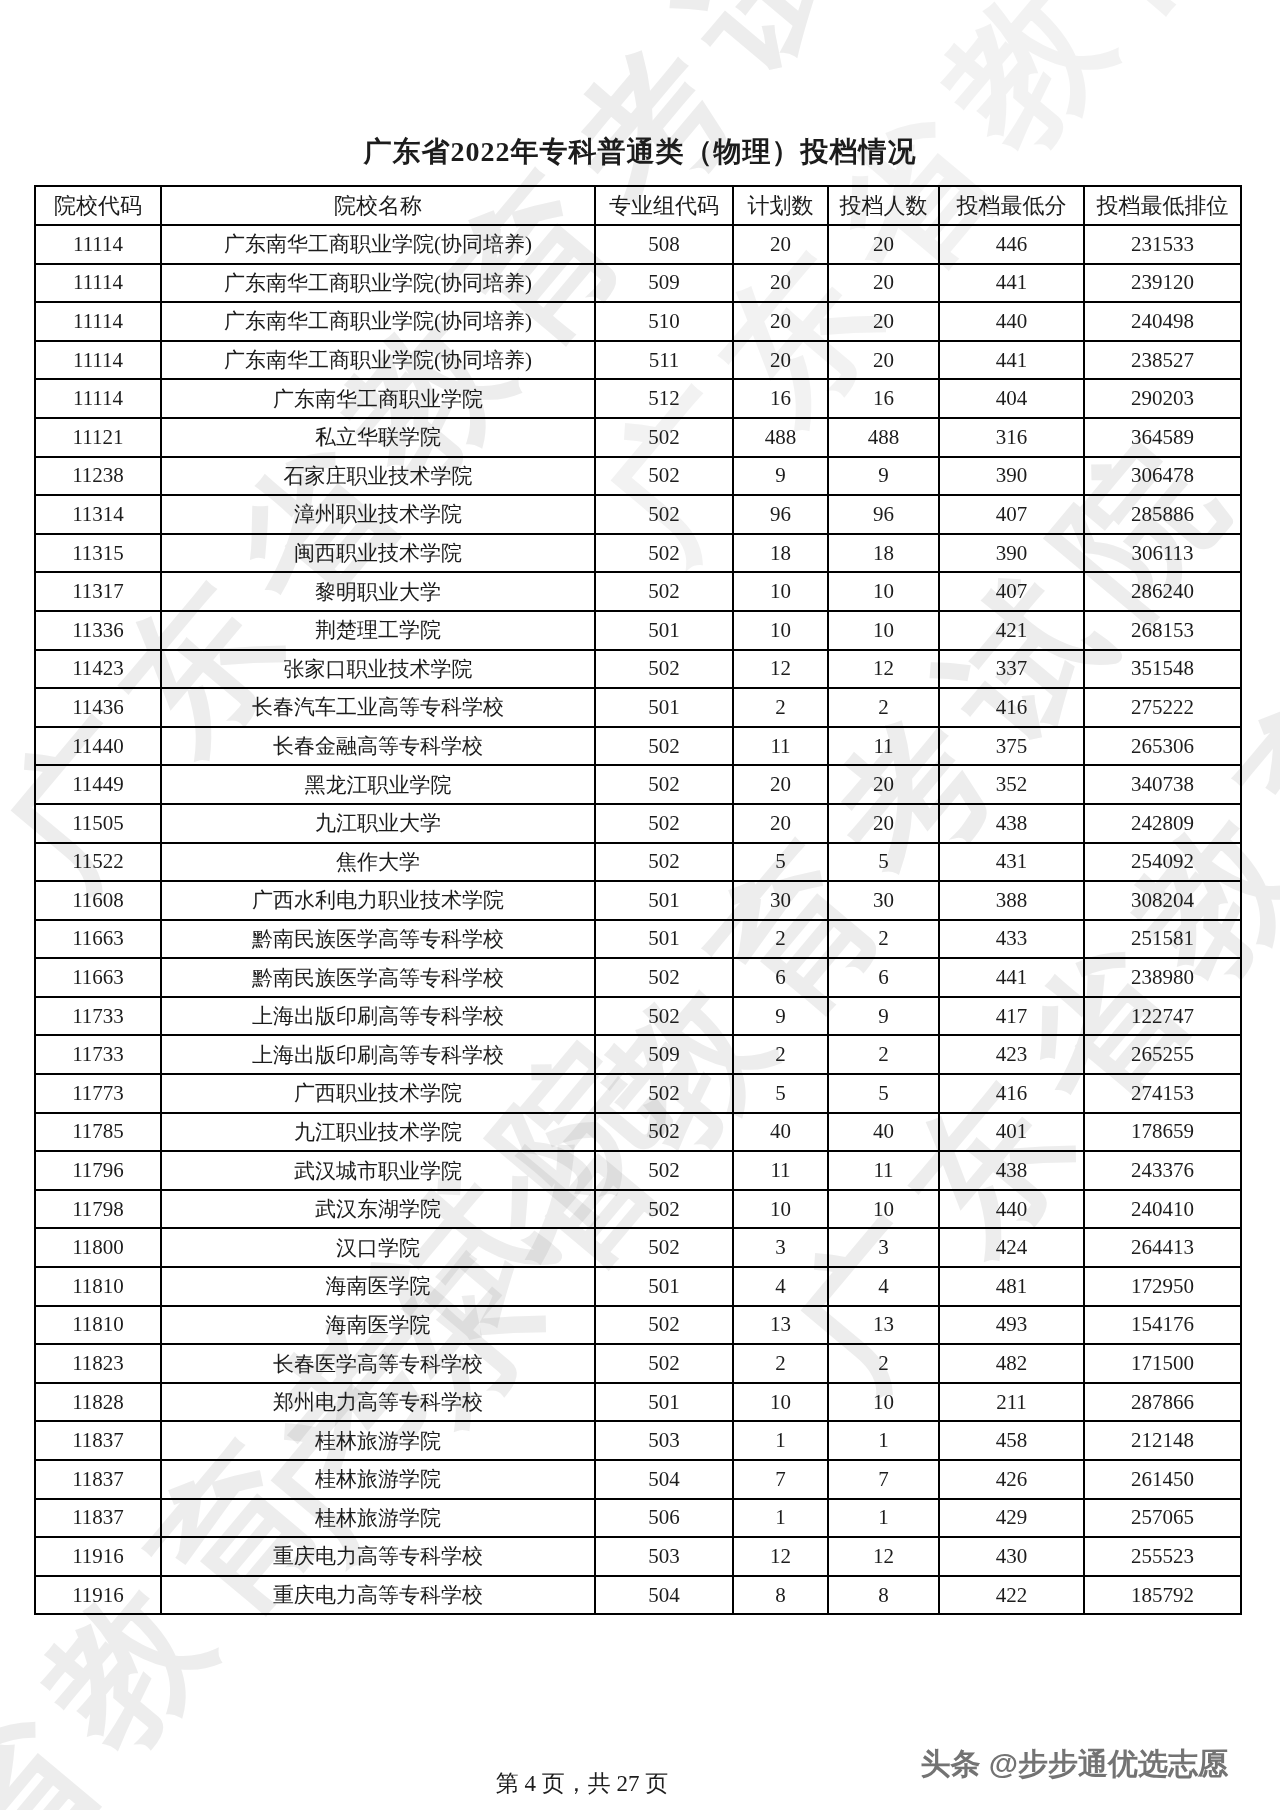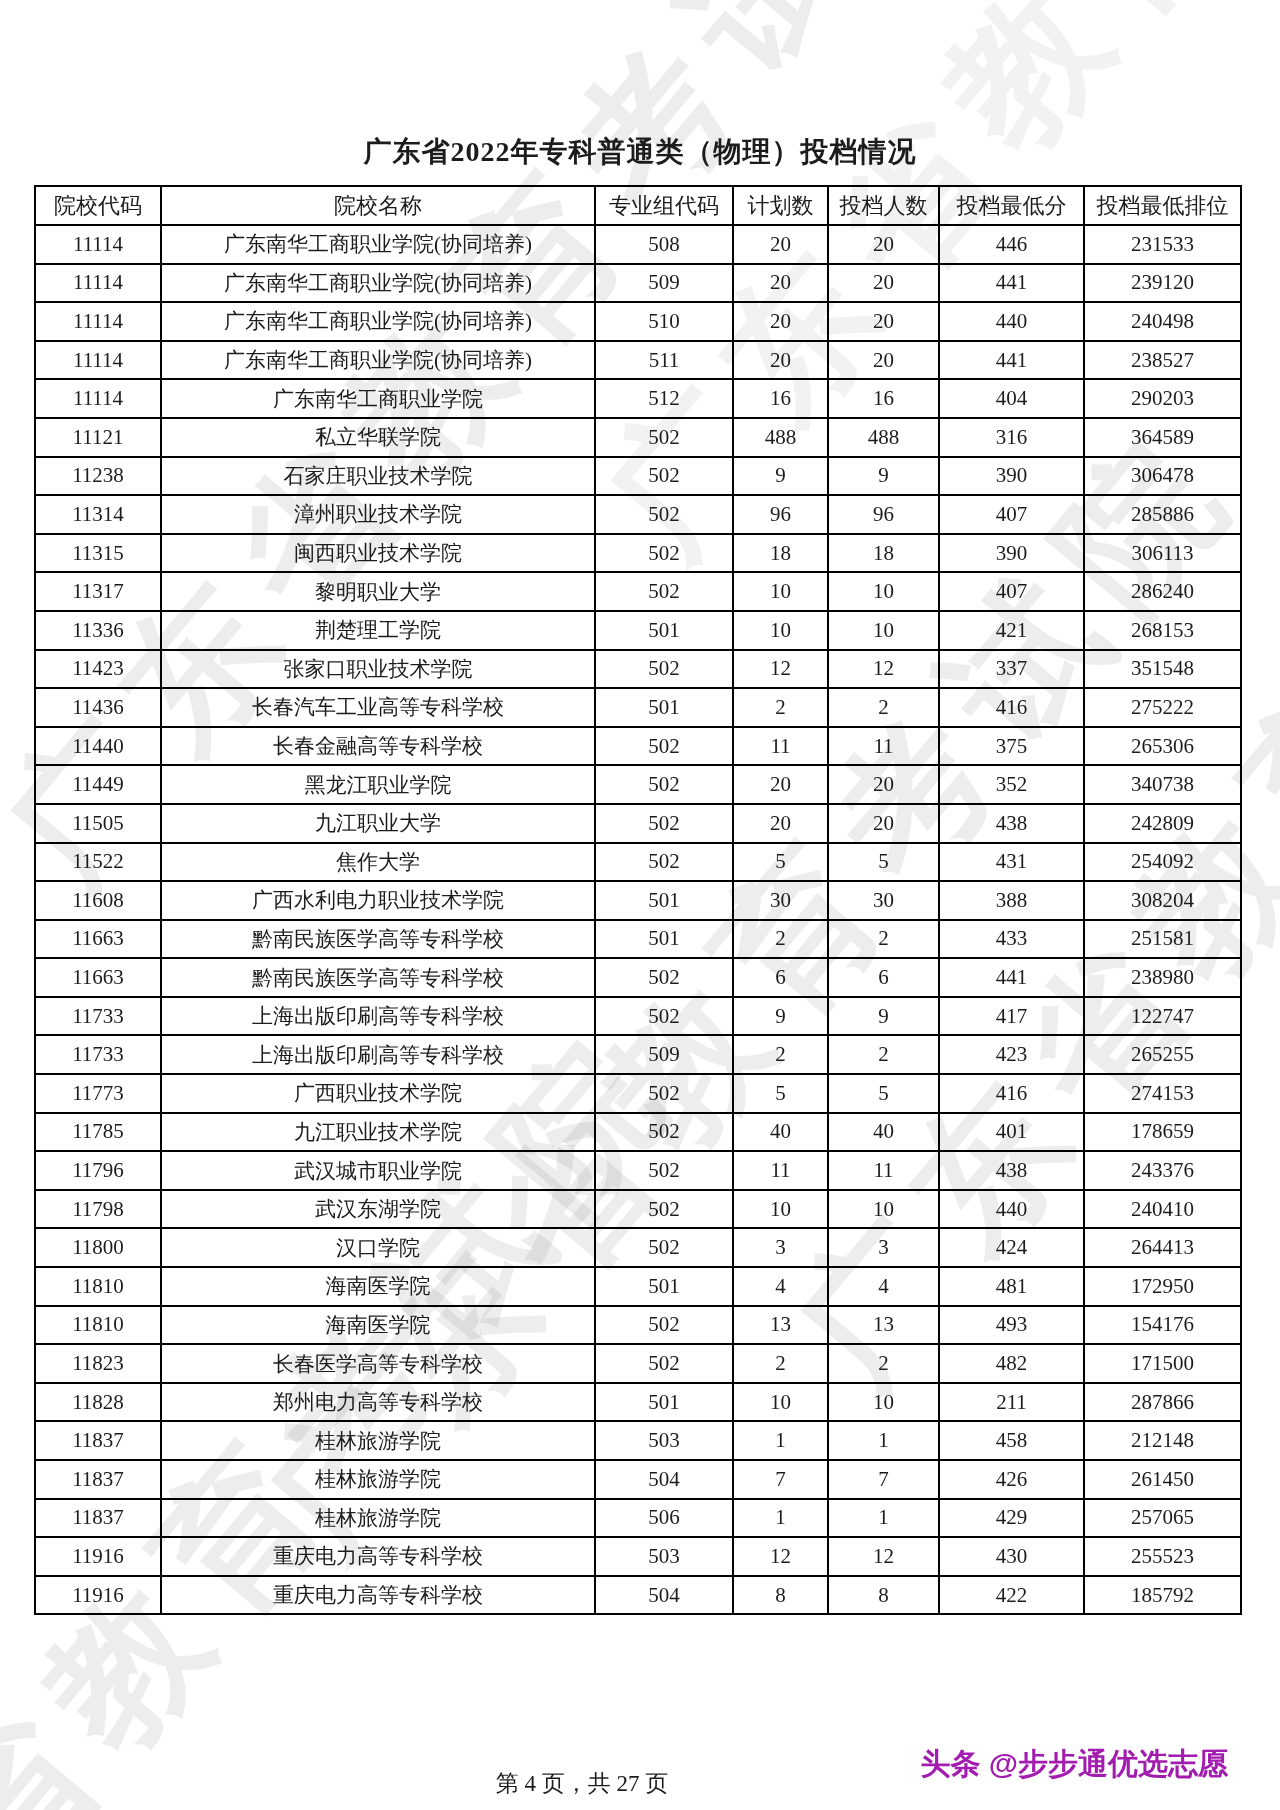--- a/index.html
+++ b/index.html
@@ -24,21 +24,21 @@
              border-collapse:collapse;table-layout:fixed;background:transparent;
              border:1px solid #000;}
   table.grid th, table.grid td{border:2px solid #000;text-align:center;
              vertical-align:middle;padding:0;overflow:hidden;background:transparent;}
   table.grid th{height:37px;font-size:22px;font-weight:normal;border-radius:7px;}
   table.grid td{height:36.6px;font-size:21px;}
 
   .footer-page{position:absolute;top:1768px;left:0;width:1164px;text-align:center;
                font-size:23px;z-index:2;}
   .footer-credit{position:absolute;top:1744px;right:52px;font-size:30px;font-weight:bold;
-                 font-family:"Liberation Sans","DejaVu Sans",sans-serif;color:#a21caf;
+                 font-family:"Liberation Sans","DejaVu Sans",sans-serif;color:#737373;
                  text-shadow:1px 1px 0 #fff;z-index:2;}
 </style>
 </head>
 <body>
 
 <div class="page">
 
   <span class="wm wm1">广东省教育考试院</span>
   <span class="wm wm2">广东省教育考试院</span>
   <span class="wm wm3">广东省教育考试院</span>

